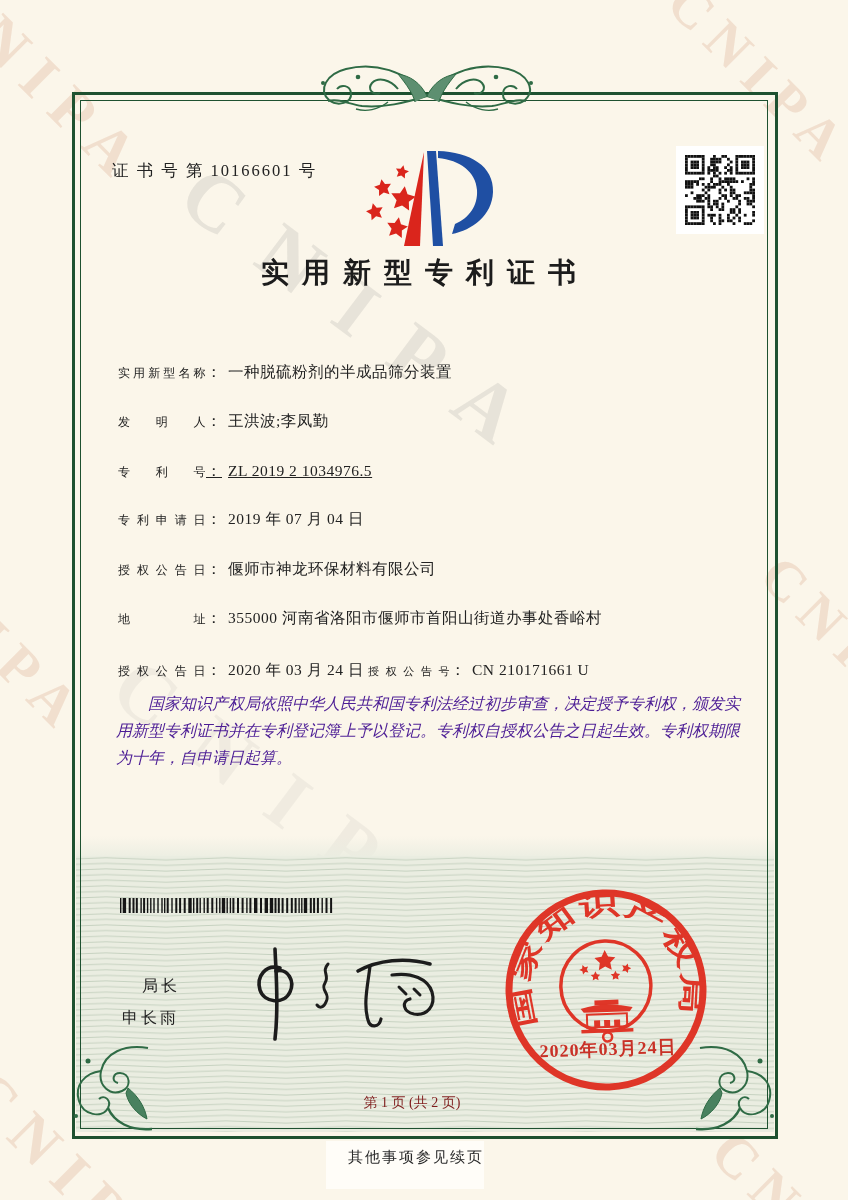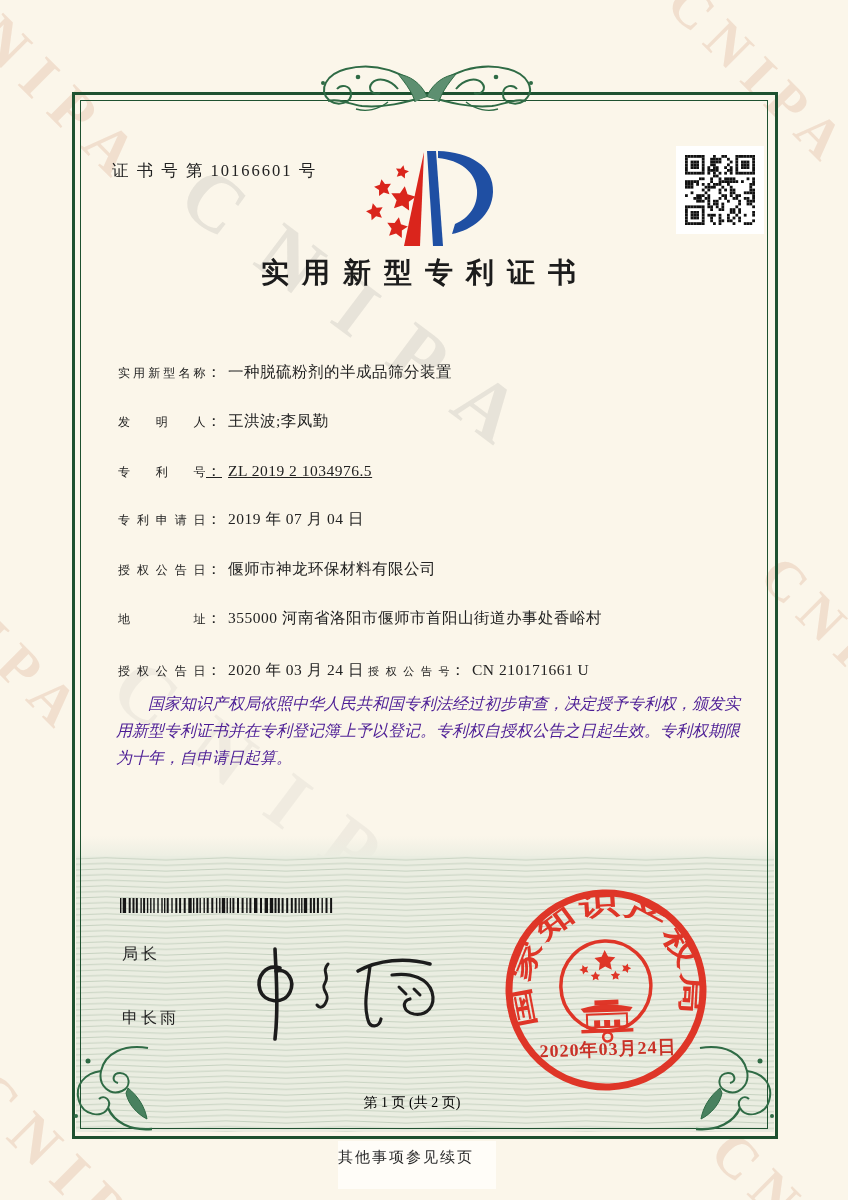--- a/index.html
+++ b/index.html
@@ -22,23 +22,23 @@
          font-weight:bold;letter-spacing:13px;color:#1c1c1c;z-index:3;}
   .frow{position:absolute;left:118px;font-size:15.5px;letter-spacing:.5px;z-index:3;white-space:nowrap;}
   .lab{display:inline-block;width:88px;text-align:justify;text-align-last:justify;font-size:12px;vertical-align:baseline;}
   .lab2{display:inline-block;width:82px;text-align:justify;text-align-last:justify;font-size:11px;}
   .val{margin-left:6px;}
   .pair2{position:absolute;left:250px;top:0;}
   .paras{position:absolute;left:116px;top:690px;width:632px;font-size:16px;line-height:27px;
          color:#4c1d95;z-index:3;font-style:italic;}
   .paras p{margin:0;text-indent:2em;}
   .signer{position:absolute;left:122px;z-index:3;font-size:16px;letter-spacing:3px;}
-  .pagefoot{position:absolute;left:0;top:1094px;width:824px;text-align:center;font-size:14px;z-index:3;color:#000000;}
-  .noteband{position:absolute;left:338px;top:1141px;width:158px;height:48px;background:#fffdf8;z-index:3;
-            text-align:left;line-height:33px;font-size:15px;letter-spacing:2px;color:#2b2b2b;}
+  .pagefoot{position:absolute;left:0;top:1094px;width:824px;text-align:center;font-size:14px;z-index:3;color:#7f1d1d;}
+  .noteband{position:absolute;left:326px;top:1141px;width:158px;height:48px;background:#fffdf8;z-index:3;
+            text-align:right;line-height:33px;font-size:15px;letter-spacing:2px;color:#2b2b2b;}
   .qrbg{position:absolute;left:676px;top:146px;width:88px;height:88px;background:#fff;z-index:3;}
   svg{display:block;}
 </style>
 </head>
 <body>
 
 <div class="page">
 
   <div class="wm wm-pink" style="left:-30px;top:-42px;font-size:62px;letter-spacing:16px;transform:rotate(45deg);">CNIPA</div>
   <div class="wm wm-pink" style="left:700px;top:-30px;font-size:56px;letter-spacing:12px;transform:rotate(45deg);">CNIPA</div>
@@ -488,21 +488,21 @@
       <rect x="181.1" y="0" width="1.4" height="15" fill="#151515"></rect>
       <rect x="183.8" y="0" width="3.4" height="15" fill="#151515"></rect>
       <rect x="189.8" y="0" width="2" height="15" fill="#151515"></rect>
       <rect x="193.1" y="0" width="2" height="15" fill="#151515"></rect>
       <rect x="196.9" y="0" width="2" height="15" fill="#151515"></rect>
       <rect x="201.5" y="0" width="1.4" height="15" fill="#151515"></rect>
       <rect x="205.5" y="0" width="2" height="15" fill="#151515"></rect>
       <rect x="210.1" y="0" width="2" height="15" fill="#151515"></rect>
     </svg>
 
-  <div class="signer" style="top:944px;">局长</div>
+  <div class="signer" style="top:976px;margin-left:20px;">局长</div>
   <div class="signer" style="top:1008px;text-align:center;">申长雨</div>
 
   <svg class="abs" style="left:242px;top:944px;z-index:3;" width="208" height="100" viewBox="0 0 208 100">
     <g fill="none" stroke="#1c1c1c" stroke-width="3.6" stroke-linecap="round">
       <path d="M38,24 C24,20 14,32 18,46 C22,59 42,61 48,48 C53,37 46,24 34,27"></path>
       <path d="M33,5 C34,30 37,62 33,95"></path>
       <path d="M86,20 C79,28 88,31 83,39 C78,47 89,49 84,58 C82,63 78,65 75,61" stroke-width="3"></path>
       <path d="M116,27 C136,16 163,13 188,20"></path>
       <path d="M128,22 C126,40 121,60 126,76 C128,84 137,84 139,75" stroke-width="3.2"></path>
       <path d="M150,31 C170,28 186,35 190,48 C194,62 185,72 172,70 C161,68 159,57 168,55" stroke-width="3.2"></path>

